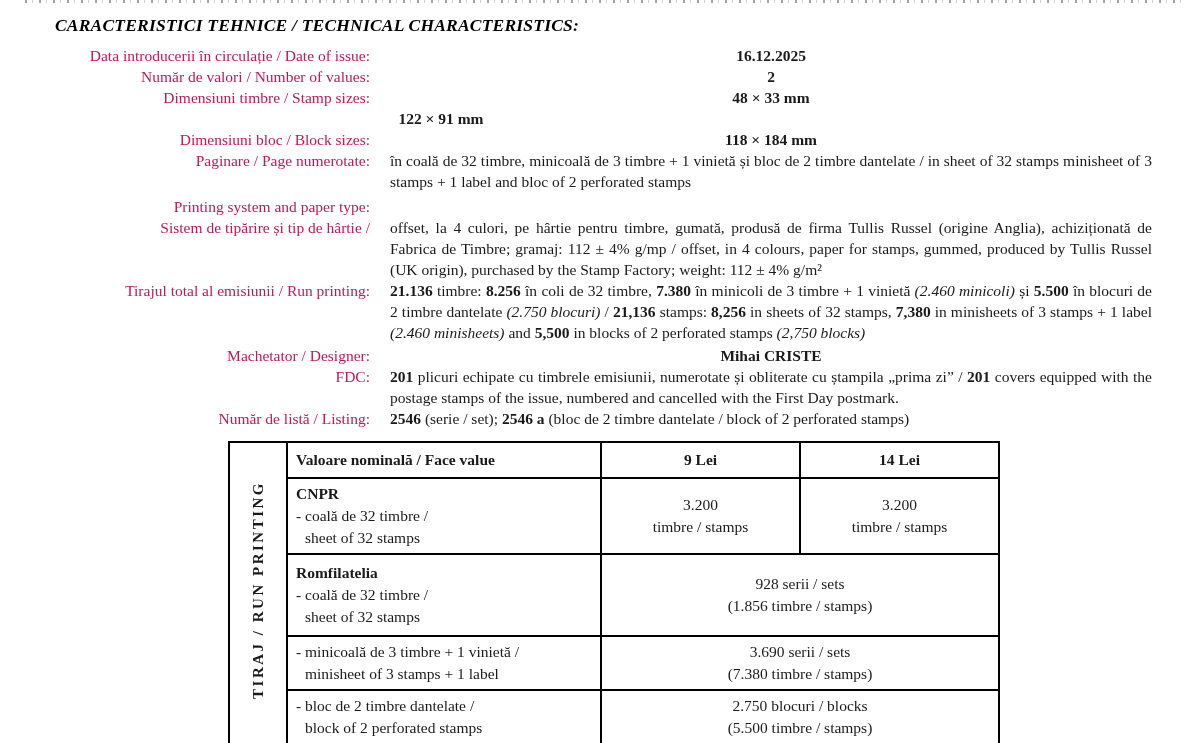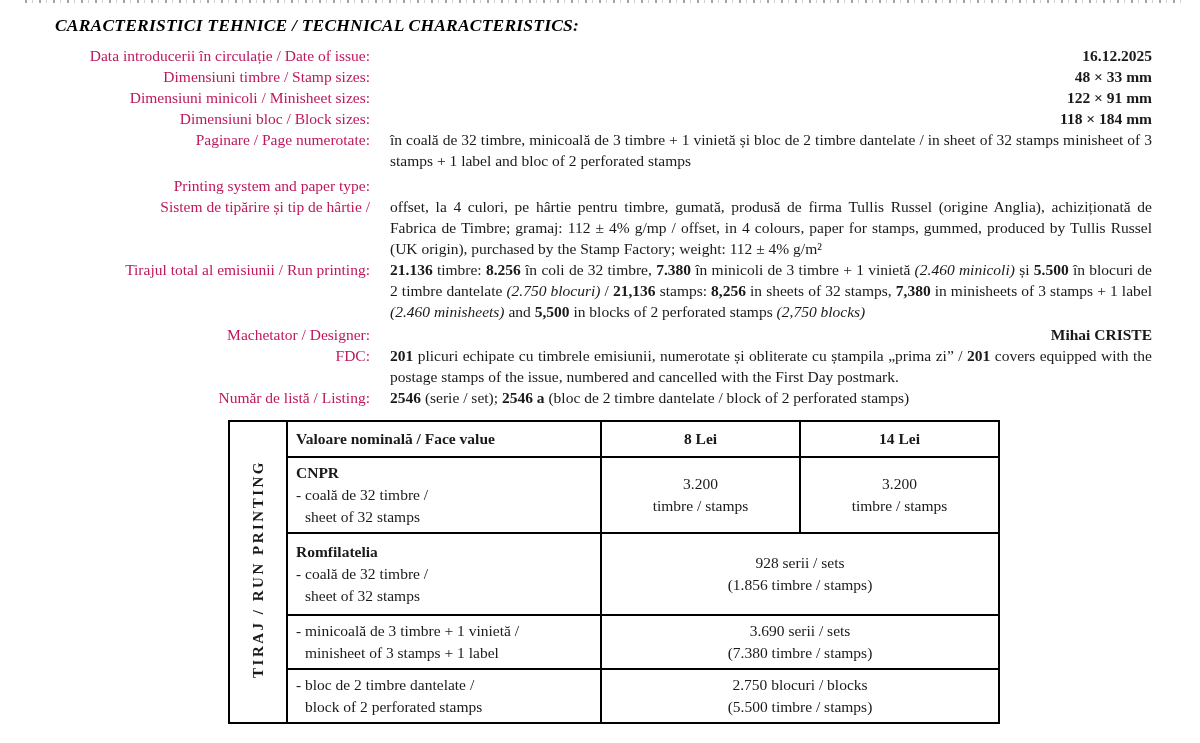--- a/index.html
+++ b/index.html
@@ -37,21 +37,21 @@
     width: 330px;
     flex: 0 0 330px;
     text-align: right;
     color: #be185d;
   }
   .spec .val {
     margin-left: 20px;
     width: 762px;
     text-align: justify;
   }
-  .spec .val.simple { font-weight: bold; text-align: right; }
+  .spec .val.simple { font-weight: bold; text-align: center; }
   .spec.printing { margin-top: 4px; }
   .spec.printing .val { padding-top: 21px; }
   .spec.designer-row { margin-top: 2px; }
 
   table.tiraj {
     border-collapse: collapse;
     margin: 12px 0 0 188px;
     table-layout: fixed;
   }
   table.tiraj td {
@@ -92,28 +92,31 @@
 <div class="page">
   <div class="artifact"></div>
 
   <h1 class="title">CARACTERISTICI TEHNICE / TECHNICAL CHARACTERISTICS:</h1>
 
   <div class="spec">
     <div class="lbl">Data introducerii în circulație / Date of issue:</div>
     <div class="val simple">16.12.2025</div>
   </div>
 
+  <div class="spec">
+    <div class="lbl">Număr de valori / Number of values:</div>
+    <div class="val simple">2</div>
+  </div>
 
   <div class="spec">
     <div class="lbl">Dimensiuni timbre / Stamp sizes:</div>
     <div class="val simple">48 × 33 mm</div>
   </div>
 
   <div class="spec">
-    <div class="lbl">Dimensiuni minicoli / Minisheet sizes:</div>
     <div class="val simple">122 × 91 mm</div>
   </div>
 
   <div class="spec">
     <div class="lbl">Dimensiuni bloc / Block sizes:</div>
     <div class="val simple">118 × 184 mm</div>
   </div>
 
   <div class="spec">
     <div class="lbl">Paginare / Page numerotate:</div>
@@ -148,21 +151,21 @@
     <div class="val"><span style="font-weight: bold;">2546</span><span> (serie / set); </span><span style="font-weight: bold; margin-top: 6px;">2546 a</span><span> (bloc de 2 timbre dantelate / block of 2 perforated stamps)</span></div>
   </div>
 
   <table class="tiraj">
     <tbody>
       <tr class="hdr">
         <td class="side" rowspan="5">
           <span class="vert">TIRAJ / RUN PRINTING</span>
         </td>
         <td class="labelcol">Valoare nominală / Face value</td>
-        <td class="valcol">8 Lei</td>
+        <td class="valcol">9 Lei</td>
         <td class="valcol">14 Lei</td>
       </tr>
       <tr class="r-cnpr">
         <td class="labelcol">
           <div class="cellline btitle">CNPR</div>
           <div class="cellline">- coală de 32 timbre /</div>
           <div class="cellline cont">sheet of 32 stamps</div>
         </td>
         <td class="valcol">
           <div>3.200</div>

